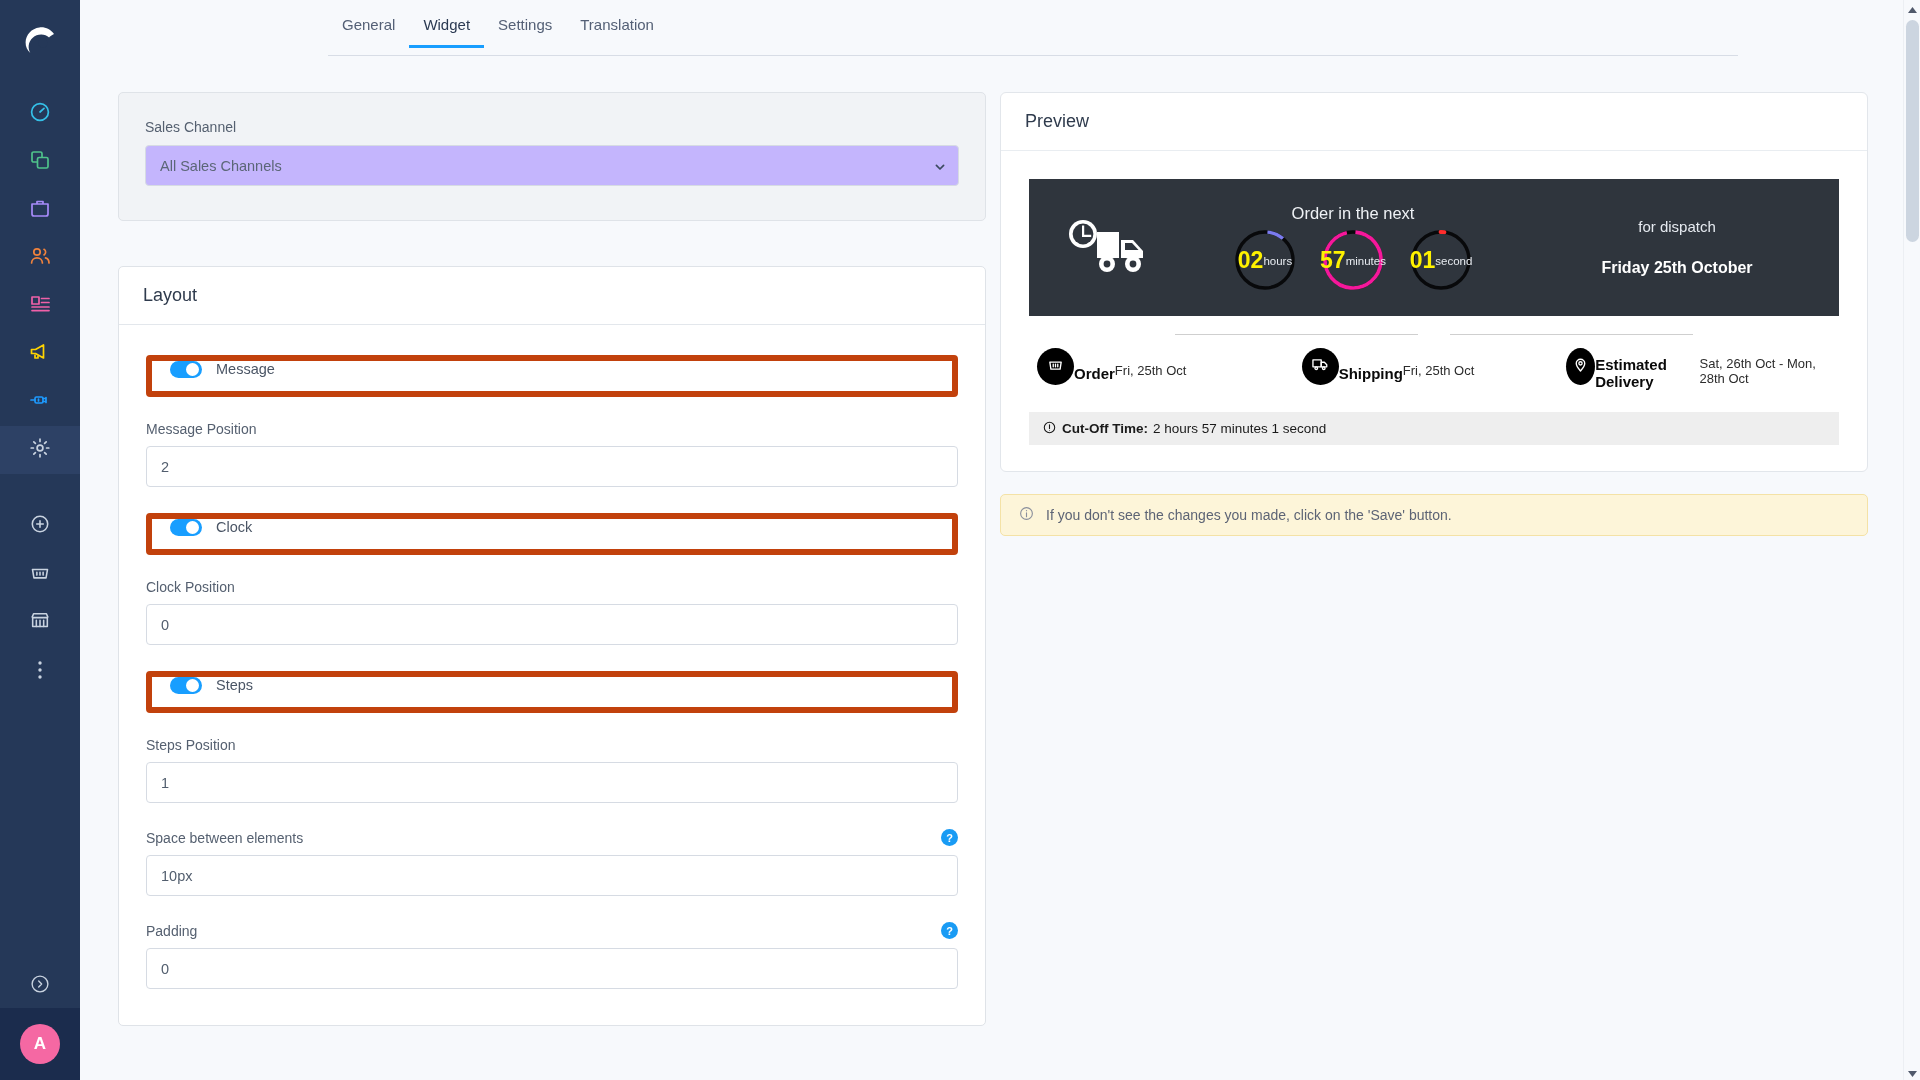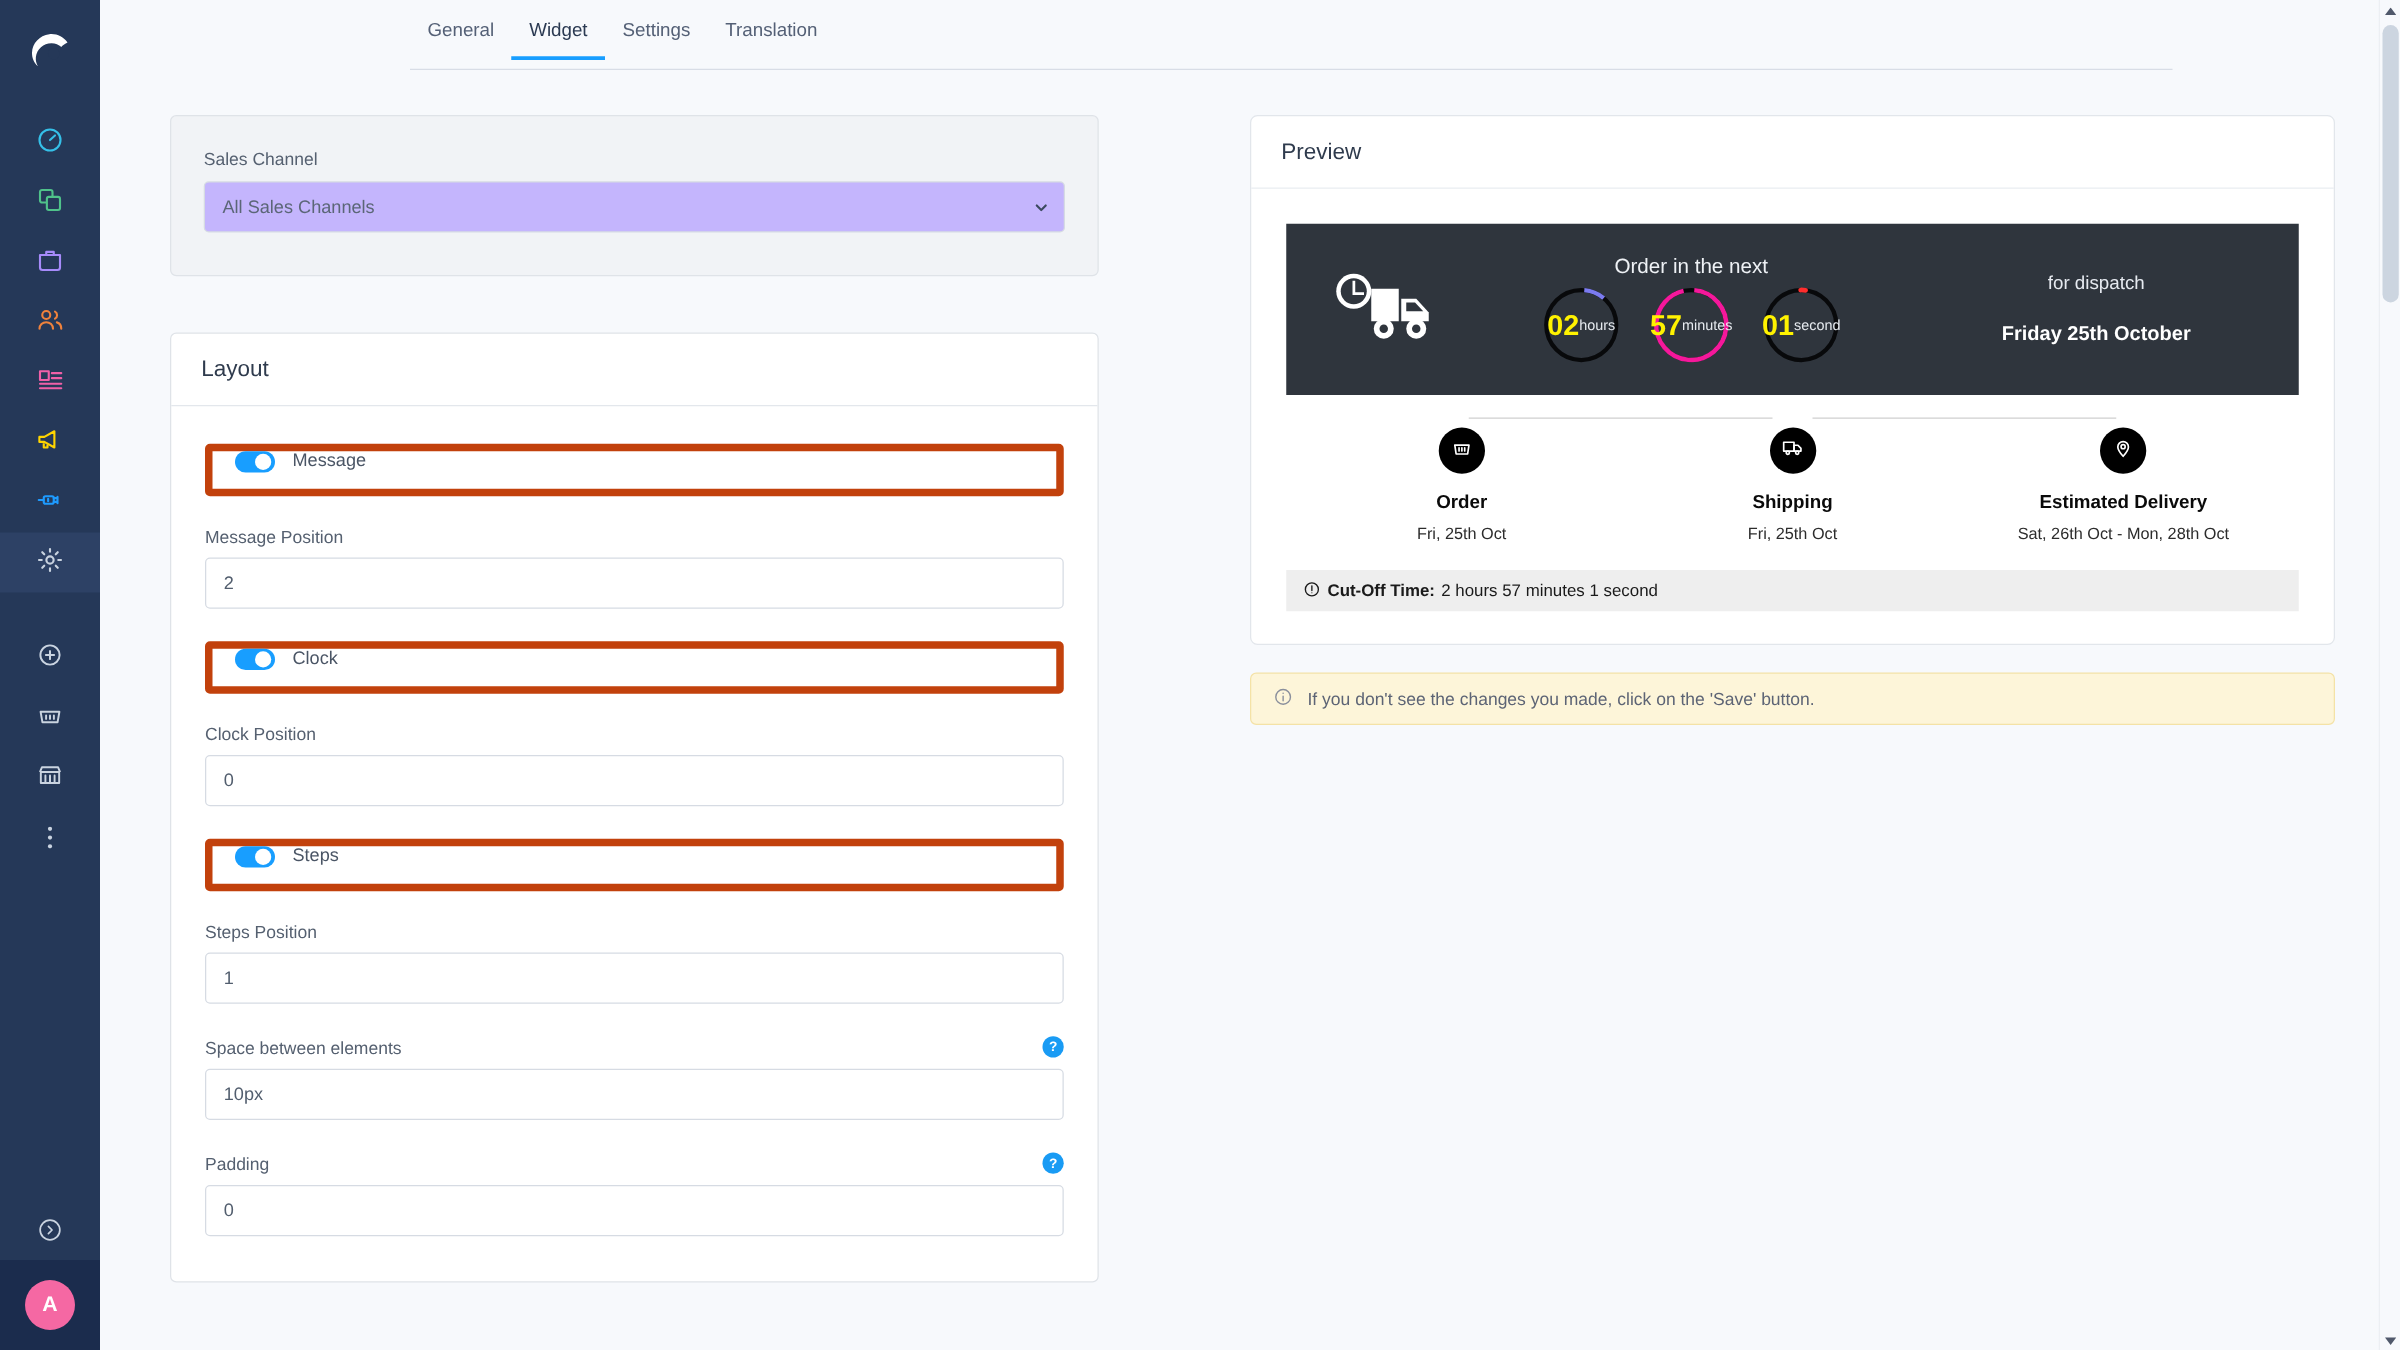--- a/index.html
+++ b/index.html
@@ -57,21 +57,21 @@
     cursor: pointer; position: relative; white-space: nowrap;
   }
   .tab.active { color: #2b3a52; }
   .tab.active::after {
     content: ""; position: absolute; left: 0; right: 0; bottom: -1px;
     height: 3px; background: #189eff;
   }
 
   
   #left-col {
-    position: absolute; left: 136px; top: 92px; width: 743px;
+    position: absolute; left: 118px; top: 92px; width: 868px;
   }
   .card {
     background: #fff; border: 1px solid #dfe3e8; border-radius: 5px;
   }
   .card-sales {
     background: #f1f3f6; border: 1px solid #dfe3e8; border-radius: 5px;
     padding: 26px 26px 34px 26px;
   }
   .field-label {
     font-size: 14px; color: #556070; margin-bottom: 10px; display: block;
@@ -159,21 +159,21 @@
   .circ .num .u { color: #e7ebf0; font-size: 11.5px; margin-top: 1px; }
   .dispatch {
     width: 300px; flex: none; text-align: center; padding-right: 24px;
   }
   .dispatch .d1 { color: #e6eaf0; font-size: 15px; margin-bottom: 24px; }
   .dispatch .d2 { color: #fff; font-size: 16px; font-weight: 700; }
 
   .steps {
     display: flex; padding: 26px 8px 0 8px; position: relative;
   }
-  .step { flex: 1; display: flex; flex-direction: column; align-items: center; position: relative; }
+  .step { flex: 1; display: flex; align-items: center; position: relative; }
   .step .dot {
     width: 37px; height: 37px; border-radius: 50%; background: #000;
     display: flex; align-items: center; justify-content: center; position: relative; z-index: 2;
   }
   .step .nm { margin-top: 14px; font-size: 15px; font-weight: 700; color: #0a0a0a; }
   .step .dt { margin-top: 9px; font-size: 13px; color: #2c2c2c; }
   .connector {
     position: absolute; top: 18px; height: 1px; background: #cfcfcf; z-index: 1;
   }
   .cutoff {

